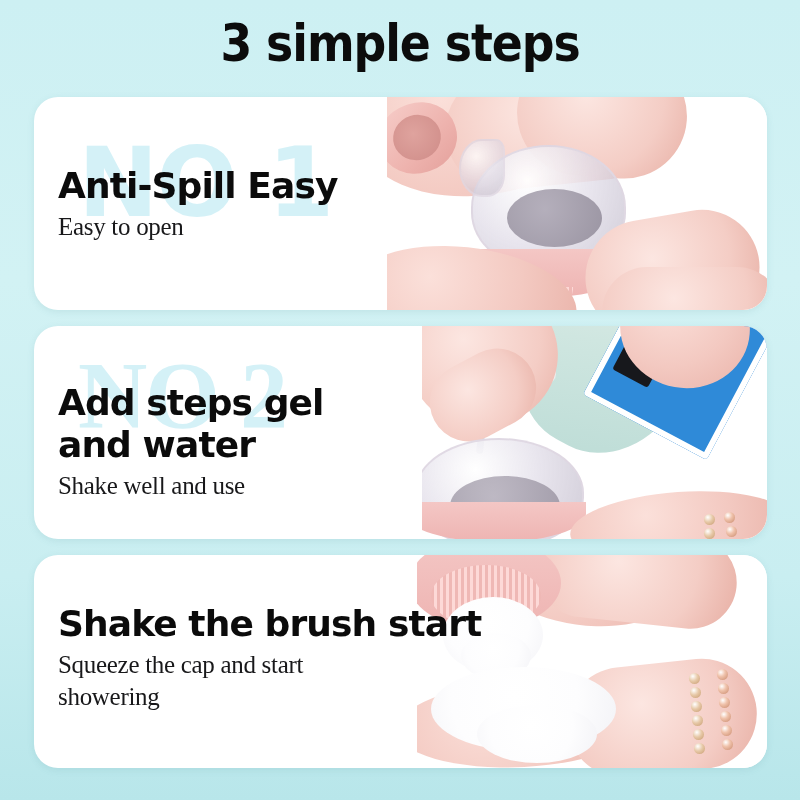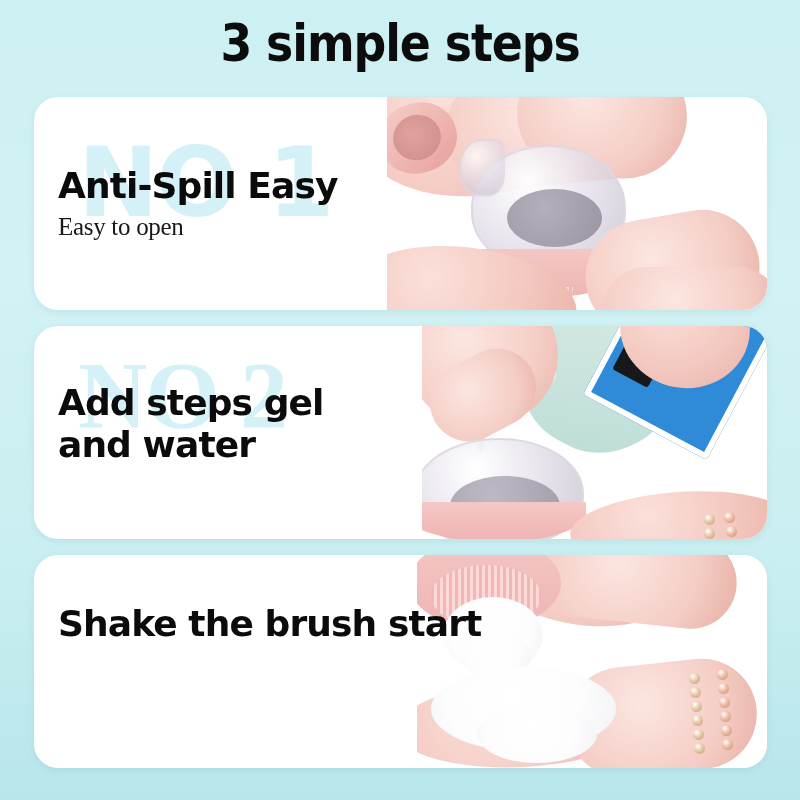--- a/index.html
+++ b/index.html
@@ -166,20 +166,21 @@
         <div class="bead" style="left:282px;top:188px;"></div>
         <div class="bead" style="left:282px;top:202px;"></div>
         <div class="bead rose" style="left:302px;top:186px;"></div>
         <div class="bead rose" style="left:304px;top:200px;"></div>
       </div>
     </div>
     <div class="watermark">NO 2</div>
     <div class="text-block">
       <div class="headline">Add steps gel
 and water</div>
+      <div class="subtitle">Shake well and use</div>
     </div>
   </div>
 
   <div class="card" id="card3">
     <div class="photo">
       <div class="ph">
 
         <div class="skin" style="left:62px;top:-48px;width:210px;height:118px;transform:rotate(8deg);"></div>
         <div class="skin2" style="left:120px;top:-24px;width:200px;height:92px;border-radius:50px;transform:rotate(6deg);"></div>
         <div class="base" style="left:-8px;top:-18px;width:152px;height:92px;border-radius:50%;"></div>
@@ -202,16 +203,18 @@
         <div class="bead rose" style="left:300px;top:114px;"></div>
         <div class="bead rose" style="left:301px;top:128px;"></div>
         <div class="bead rose" style="left:302px;top:142px;"></div>
         <div class="bead rose" style="left:303px;top:156px;"></div>
         <div class="bead rose" style="left:304px;top:170px;"></div>
         <div class="bead rose" style="left:305px;top:184px;"></div>
       </div>
     </div>
     <div class="text-block">
       <div class="headline">Shake the brush start</div>
+      <div class="subtitle">Squeeze the cap and start
+showering</div>
     </div>
   </div>
 
 </div>
 
 </body></html>

